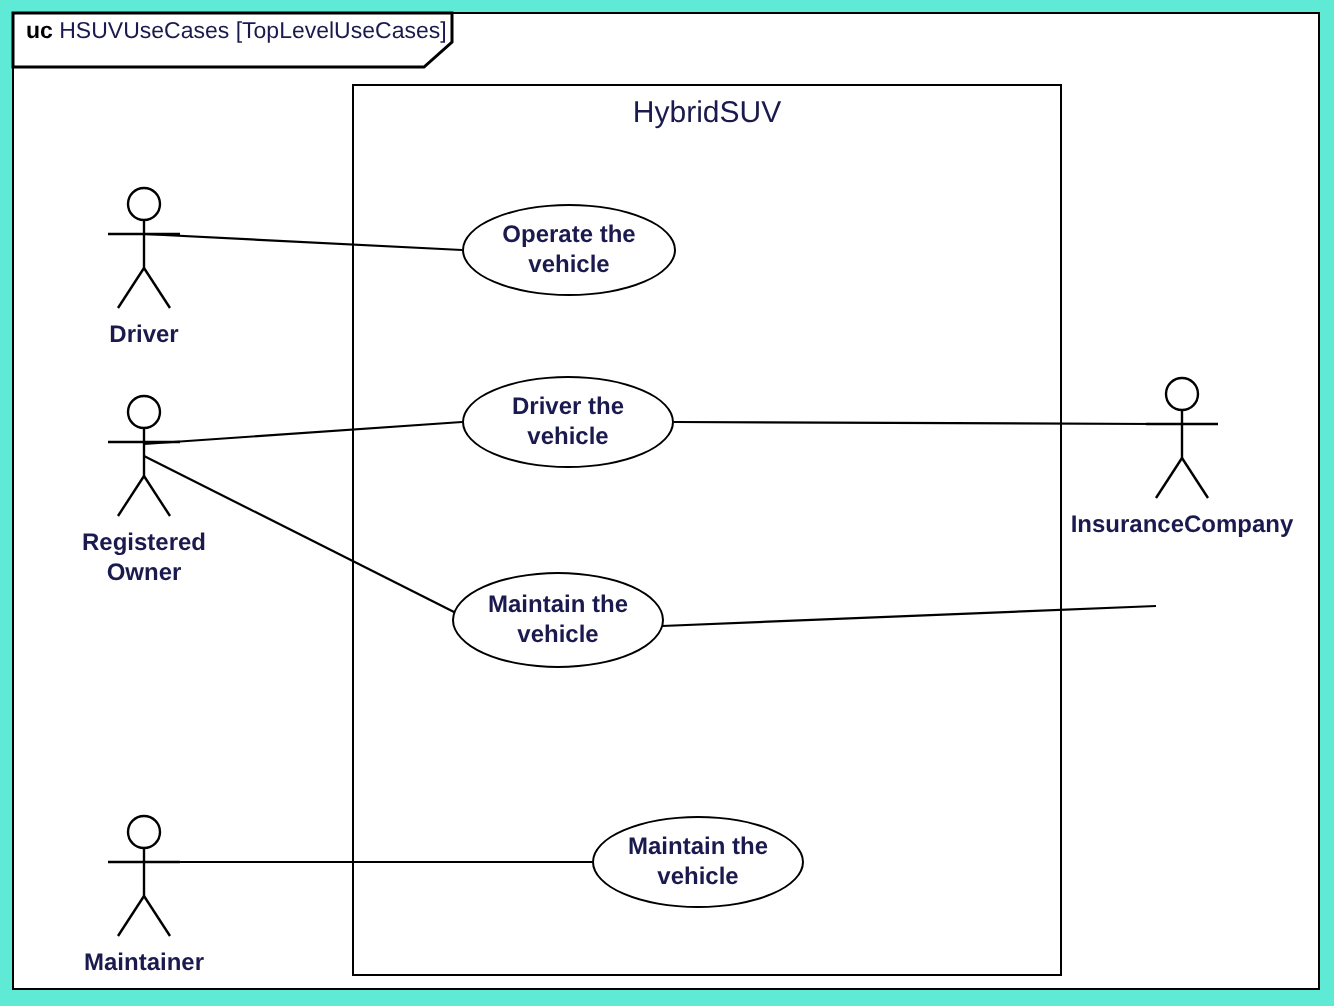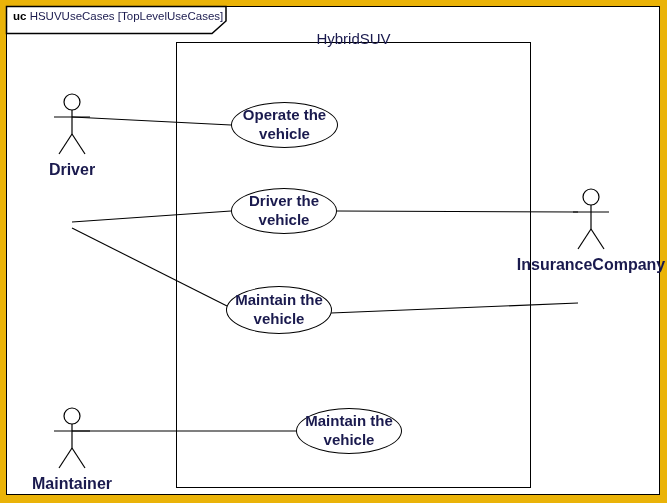--- a/index.html
+++ b/index.html
@@ -4,21 +4,21 @@
 <style>
   html, body {
     margin: 0;
     padding: 0;
     background: #ffffff;
   }
   #canvas {
     position: relative;
     width: 667px;
     height: 503px;
-    background: #eab308;
+    background: #5eead4;
     font-family: "Liberation Sans", sans-serif;
     overflow: hidden;
   }
   
   #frame {
     position: absolute;
     left: 6px;
     top: 6px;
     width: 654px;
     height: 489px;
@@ -54,58 +54,58 @@
     top: 42px;
     width: 355px;
     height: 446px;
     border: 1.5px solid #000000;
     box-sizing: border-box;
     background: transparent;
   }
   #system-title {
     position: absolute;
     left: 176px;
-    top: 30px;
+    top: 48px;
     width: 355px;
     text-align: center;
     font-size: 15px;
     color: #1a1a4e;
   }
   
   .usecase {
     position: absolute;
     border: 1.3px solid #000000;
     border-radius: 50%;
     background: #ffffff;
     display: flex;
     align-items: center;
     justify-content: center;
     text-align: center;
-    font-size: 15px;
+    font-size: 12px;
     font-weight: bold;
     color: #1a1a4e;
     line-height: 1.25;
     box-sizing: border-box;
     z-index: 6;
   }
   
   .actor {
     position: absolute;
     z-index: 6;
   }
   .actor svg {
     display: block;
   }
   .actor-label {
     position: absolute;
     top: 68px;
     left: 50%;
     transform: translateX(-50%);
     text-align: center;
-    font-size: 16px;
+    font-size: 12px;
     font-weight: bold;
     color: #1a1a4e;
     white-space: nowrap;
     line-height: 1.25;
   }
   
   #connectors {
     position: absolute;
     left: 0;
     top: 0;
@@ -181,20 +181,33 @@
       <line x1="37" y1="18" x2="37" y2="42" stroke="#000000" stroke-width="1.2"></line>
       <line x1="19" y1="25" x2="55" y2="25" stroke="#000000" stroke-width="1.2"></line>
       <line x1="37" y1="42" x2="24" y2="62" stroke="#000000" stroke-width="1.2"></line>
       <line x1="37" y1="42" x2="50" y2="62" stroke="#000000" stroke-width="1.2"></line>
     </svg>
     <div class="actor-label">
       <span>Driver</span>
     </div>
   </div>
 
+  <div class="actor" style="left:35px; top:196px; width:74px; height:110px;">
+    <svg width="74" height="66" viewBox="0 0 74 66" xmlns="http://www.w3.org/2000/svg">
+      <circle cx="37" cy="10" r="8" fill="#ffffff" stroke="#000000" stroke-width="1.2"></circle>
+      <line x1="37" y1="18" x2="37" y2="42" stroke="#000000" stroke-width="1.2"></line>
+      <line x1="19" y1="25" x2="55" y2="25" stroke="#000000" stroke-width="1.2"></line>
+      <line x1="37" y1="42" x2="24" y2="62" stroke="#000000" stroke-width="1.2"></line>
+      <line x1="37" y1="42" x2="50" y2="62" stroke="#000000" stroke-width="1.2"></line>
+    </svg>
+    <div class="actor-label">
+      <span>Registered</span><br>
+      <span>Owner</span>
+    </div>
+  </div>
 
   <div class="actor" style="left:554px; top:187px; width:74px; height:95px;">
     <svg width="74" height="66" viewBox="0 0 74 66" xmlns="http://www.w3.org/2000/svg">
       <circle cx="37" cy="10" r="8" fill="#ffffff" stroke="#000000" stroke-width="1.2"></circle>
       <line x1="37" y1="18" x2="37" y2="42" stroke="#000000" stroke-width="1.2"></line>
       <line x1="19" y1="25" x2="55" y2="25" stroke="#000000" stroke-width="1.2"></line>
       <line x1="37" y1="42" x2="24" y2="62" stroke="#000000" stroke-width="1.2"></line>
       <line x1="37" y1="42" x2="50" y2="62" stroke="#000000" stroke-width="1.2"></line>
     </svg>
     <div class="actor-label">

